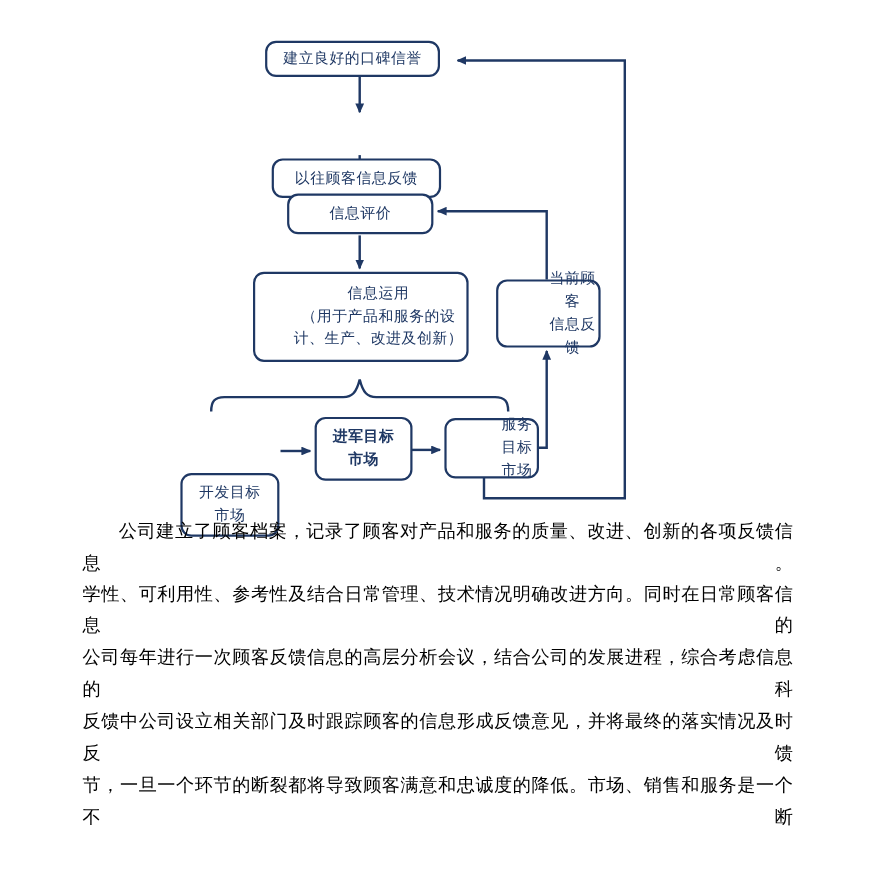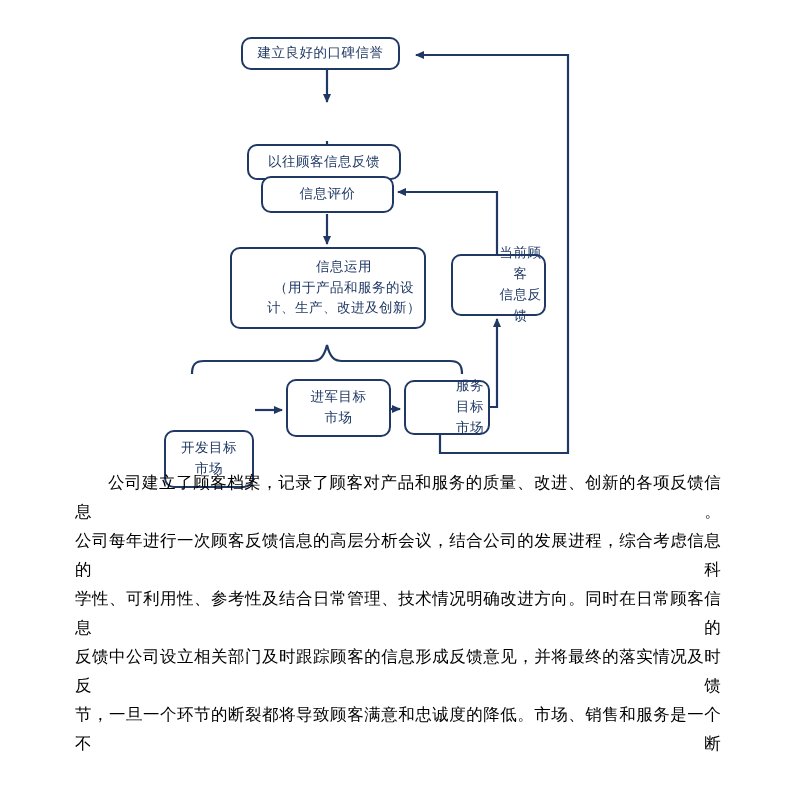--- a/index.html
+++ b/index.html
@@ -62,29 +62,29 @@
     <div class="node" style="left:230px; top:247px; width:196px; height:82px;padding-left:32px;">信息运用
 （用于产品和服务的设
 计、生产、改进及创新）</div>
 
     <div class="node" style="left:451px; top:254px; width:95px; height:62px;padding-left:44px;">当前顾客
 信息反馈</div>
 
     <div class="node" style="left:164px; top:382px; width:90px; height:58px;margin-top:48px;">开发目标
 市场</div>
 
-    <div class="node" style="left:286px; top:379px; width:105px; height:58px;">进军目标
+    <div class="node" style="left:286px; top:379px; width:89px; height:58px;font-weight:bold;">进军目标
 市场</div>
 
     <div class="node" style="left:404px; top:380px; width:86px; height:55px;padding-left:46px;">服务目标
 市场</div>
   </div>
 
   <div class="para">
     <div class="line first">公司建立了顾客档案，记录了顾客对产品和服务的质量、改进、创新的各项反馈信息。</div>
+    <div class="line">学性、可利用性、参考性及结合日常管理、技术情况明确改进方向。同时在日常顾客信息的</div>
     <div class="line">公司每年进行一次顾客反馈信息的高层分析会议，结合公司的发展进程，综合考虑信息的科</div>
-    <div class="line">学性、可利用性、参考性及结合日常管理、技术情况明确改进方向。同时在日常顾客信息的</div>
     <div class="line">反馈中公司设立相关部门及时跟踪顾客的信息形成反馈意见，并将最终的落实情况及时反馈</div>
     <div class="line">节，一旦一个环节的断裂都将导致顾客满意和忠诚度的降低。市场、销售和服务是一个不断</div>
 
   </div>
 
 </div>
 
 </body></html>

